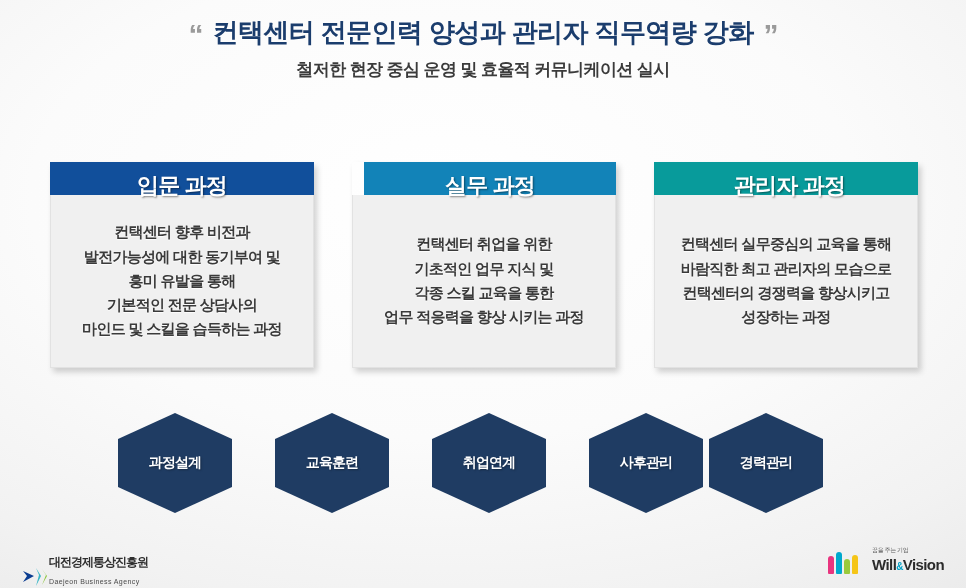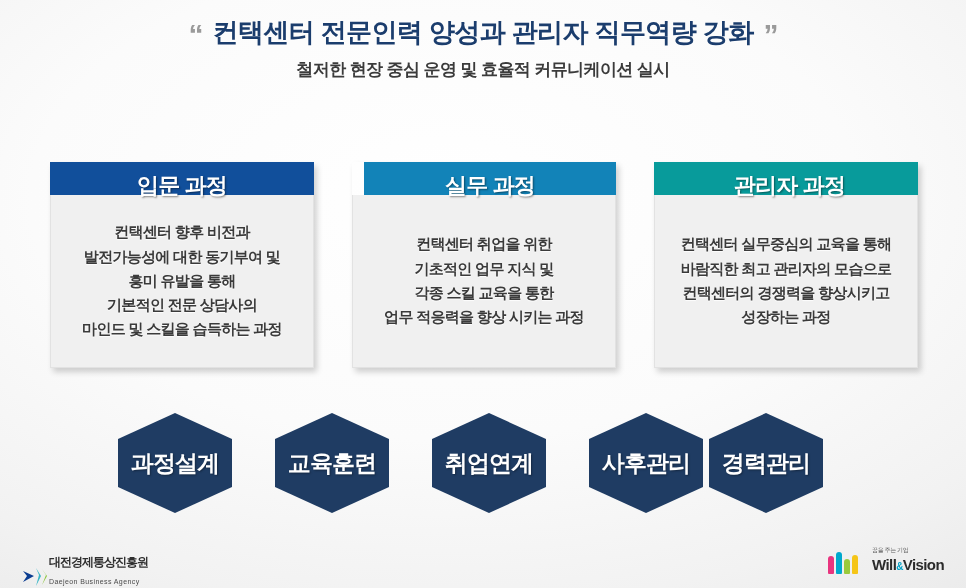--- a/index.html
+++ b/index.html
@@ -123,21 +123,21 @@
     width: 114px;
     height: 100px;
     display: flex;
     align-items: center;
     justify-content: center;
     clip-path: polygon(50% 0%, 100% 26%, 100% 74%, 50% 100%, 0% 74%, 0% 26%);
     filter: drop-shadow(3px 4px 4px rgba(0,0,0,0.28));
   }
   .hex-label {
     color: #ffffff;
-    font-size: 23px;
+    font-size: 14px;
     font-weight: bold;
     letter-spacing: -0.9px;
     white-space: nowrap;
     text-shadow: 1px 1px 2px rgba(0,0,0,0.35);
   }
 
   
   .logo-left {
     position: absolute;
     left: 22px;

